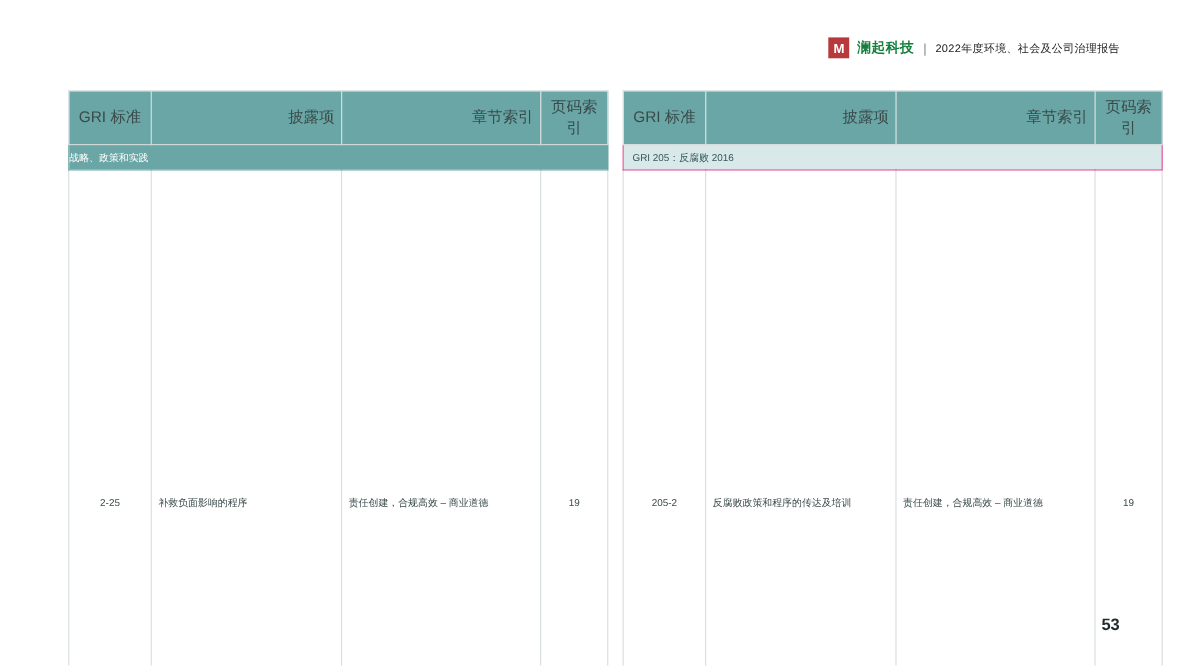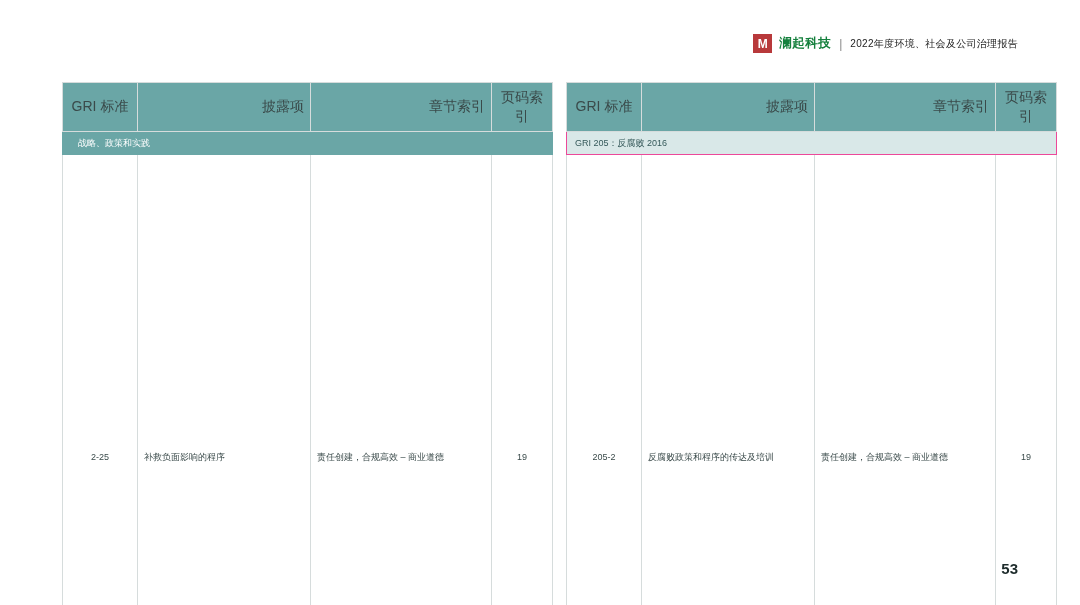--- a/index.html
+++ b/index.html
@@ -91,21 +91,21 @@
   .c-disc { width: 160px; text-align: right; }
   .c-chap { width: 168px; text-align: right; }
   .c-page { width: 48px; text-align: center; }
 
   tr.section td {
     background: #6aa6a6;
     color: #ffffff;
     font-weight: normal;
     text-align: left;
     border: 1px solid #6aa6a6;
-    padding: 5px 15px;
+    padding: 5px 0;
     font-size: 9px;
   }
   tr.subsection td {
     background: #d9e8e8;
     color: #35595a;
     text-align: left;
     padding: 5px 8px;
     font-size: 9px;
     border: 1px solid #ec4899;
   }

